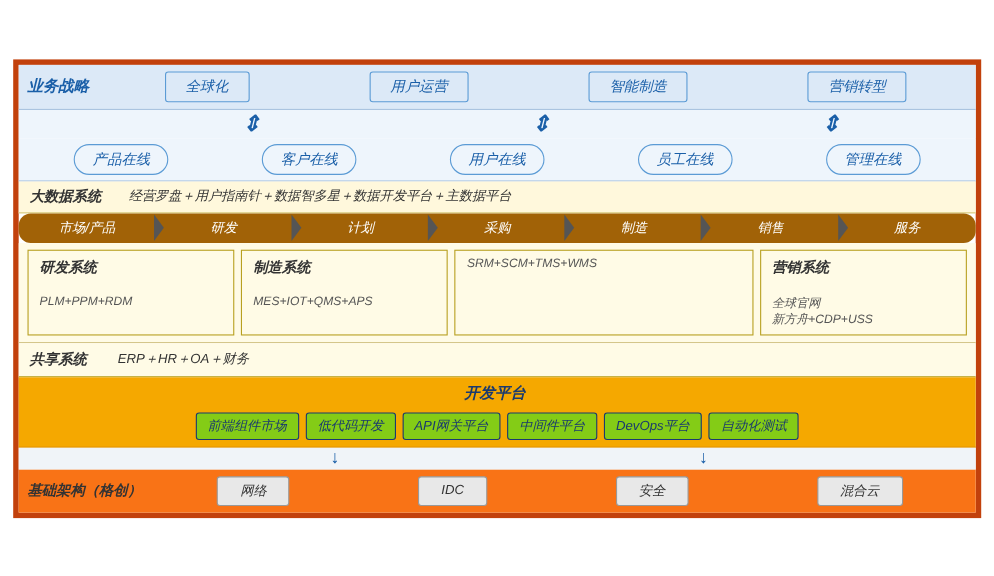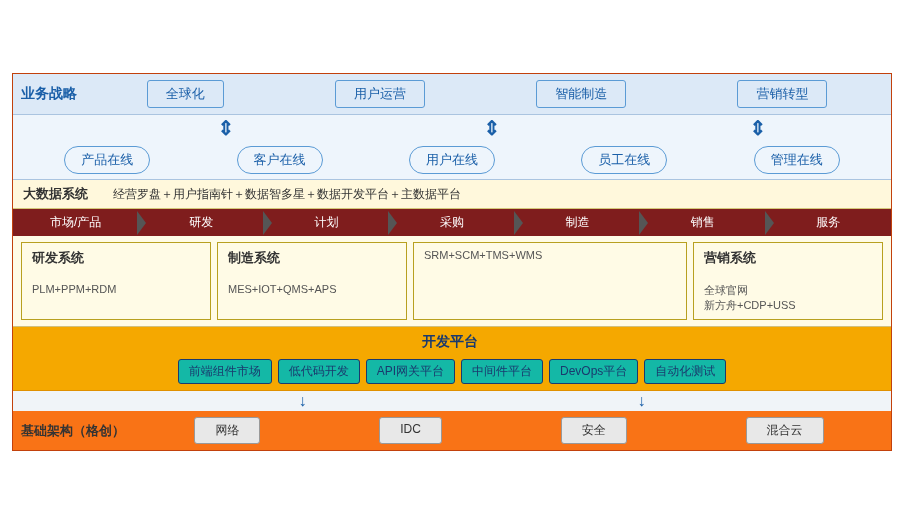--- a/index.html
+++ b/index.html
@@ -7,22 +7,23 @@
       font-family: "Microsoft YaHei", "SimHei", Arial, sans-serif;
       background: #fff;
       width: 904px;
       height: 524px;
       display: flex;
       align-items: center;
       justify-content: center;
     }
     .diagram {
       width: 880px;
-      border: 1px solid #c2410c;
+      border: 5px solid #c2410c;
       background: #fff;
+      font-style: italic;
     }
 
     
     .row-strategy {
       display: flex;
       align-items: center;
       background: #dce9f7;
       border-bottom: 1px solid #aac4e0;
       padding: 6px 8px;
       gap: 10px;
@@ -102,22 +103,23 @@
     .big-data-content {
       font-size: 12px;
       color: #333;
       text-align: right;
     }
 
     
     .process-row {
       display: flex;
       align-items: stretch;
-      background: #7f1d1d;
+      background: #a16207;
       padding: 0;
+      border-radius: 11px;
     }
     .process-item {
       flex: 1;
       color: #fff;
       font-size: 12px;
       text-align: center;
       padding: 5px 2px;
       position: relative;
       display: flex;
       align-items: center;
@@ -203,21 +205,21 @@
       min-width: 60px;
       white-space: nowrap;
     }
     .dev-platform-items {
       display: flex;
       gap: 6px;
       flex-wrap: wrap;
     }
     .dev-item {
       border: 1.5px solid #1a3a6e;
-      background: #14b8a6;
+      background: #84cc16;
       border-radius: 3px;
       padding: 3px 10px;
       font-size: 12px;
       color: #1a3a6e;
       white-space: nowrap;
     }
 
     
     .row-small-arrows {
       display: flex;
@@ -318,20 +320,24 @@
       <div class="system-box system-box-wide">
         <div class="system-desc" style="white-space: pre-line;">SRM+SCM+TMS+WMS</div>
       </div>
       <div class="system-box">
         <div class="system-title">营销系统</div>
         <div class="system-desc" style="white-space: pre-line;">全球官网
 新方舟+CDP+USS</div>
       </div>
     </div>
 
+  <div class="shared-row">
+    <div class="shared-label">共享系统</div>
+    <div class="shared-content">ERP＋HR＋OA＋财务</div>
+  </div>
 
   <div class="dev-platform-row">
     <div class="dev-platform-label">开发平台</div>
     <div class="dev-platform-items">
 
     <div class="dev-item">前端组件市场</div>
         <div class="dev-item">低代码开发</div>
         <div class="dev-item">API网关平台</div>
         <div class="dev-item">中间件平台</div>
         <div class="dev-item">DevOps平台</div>

